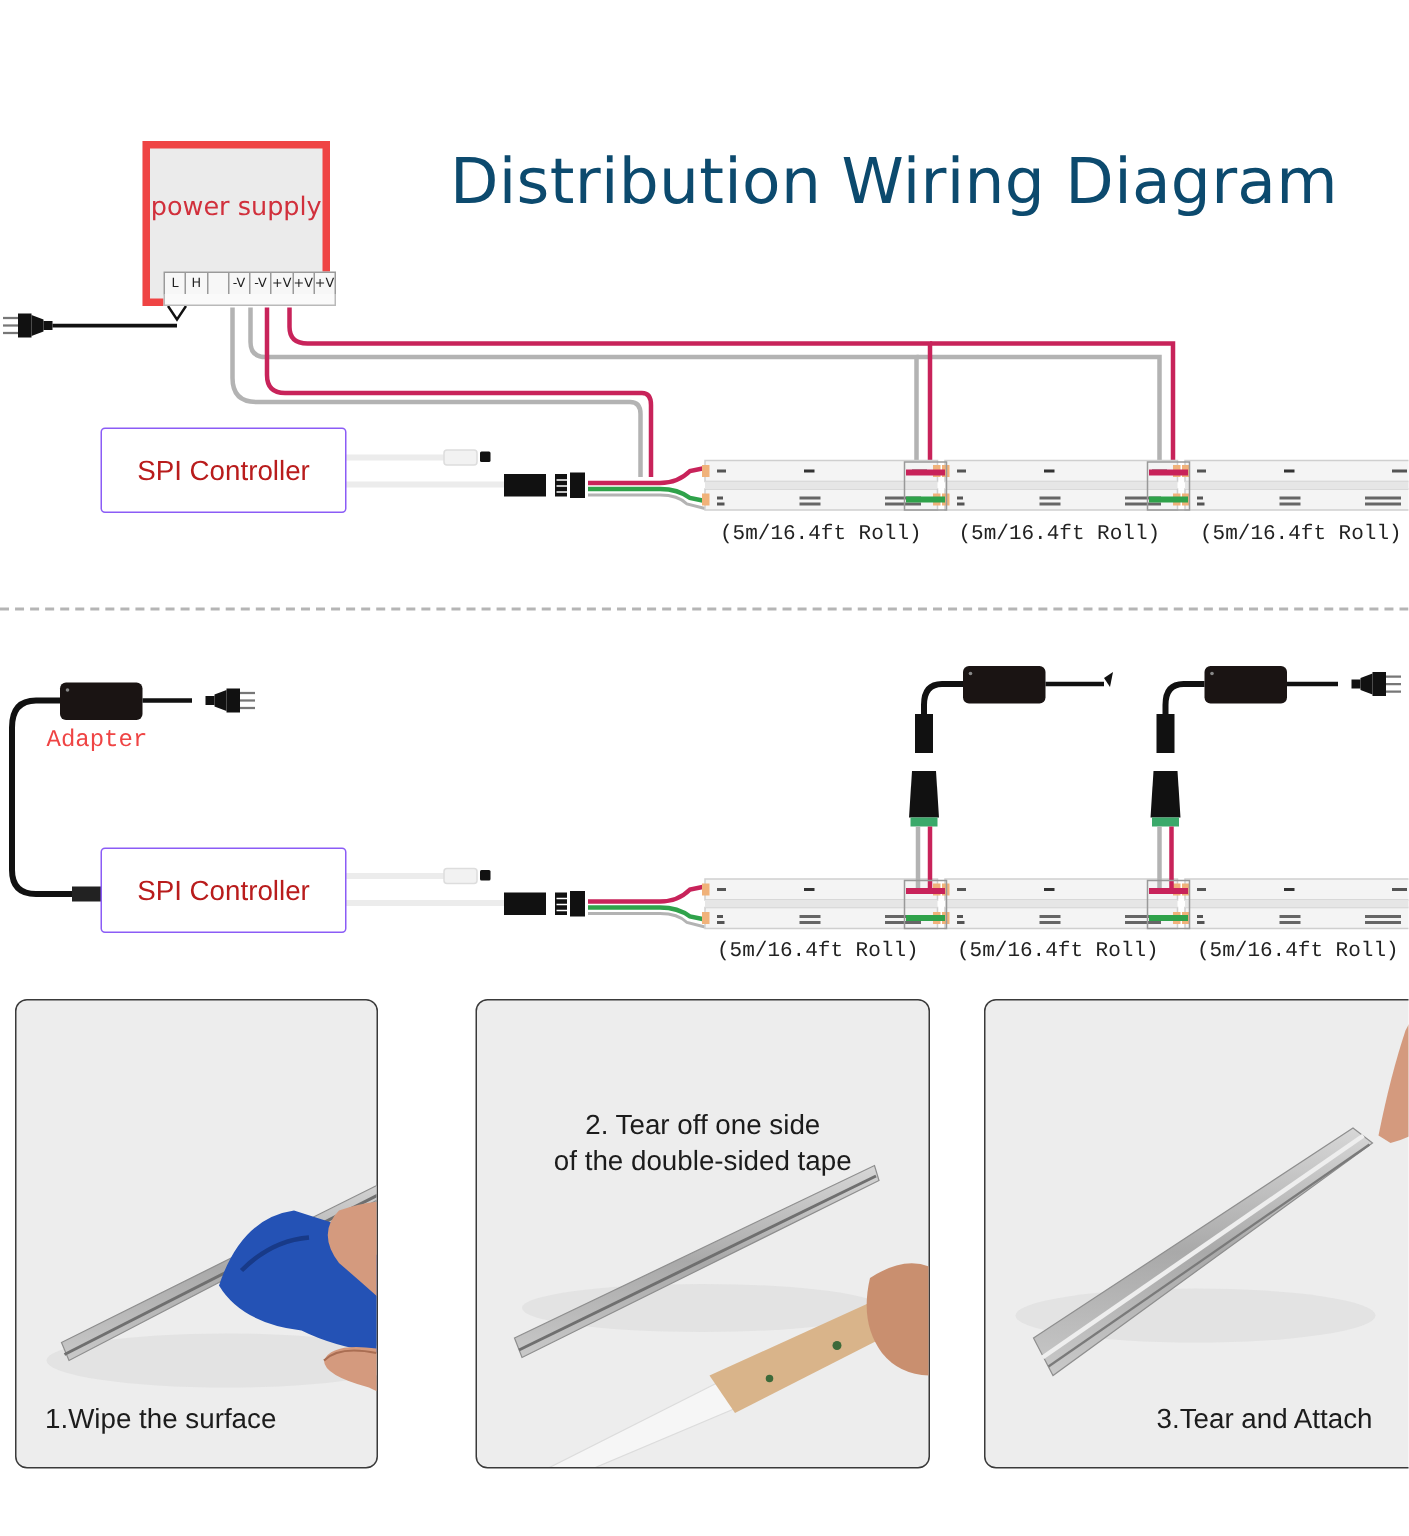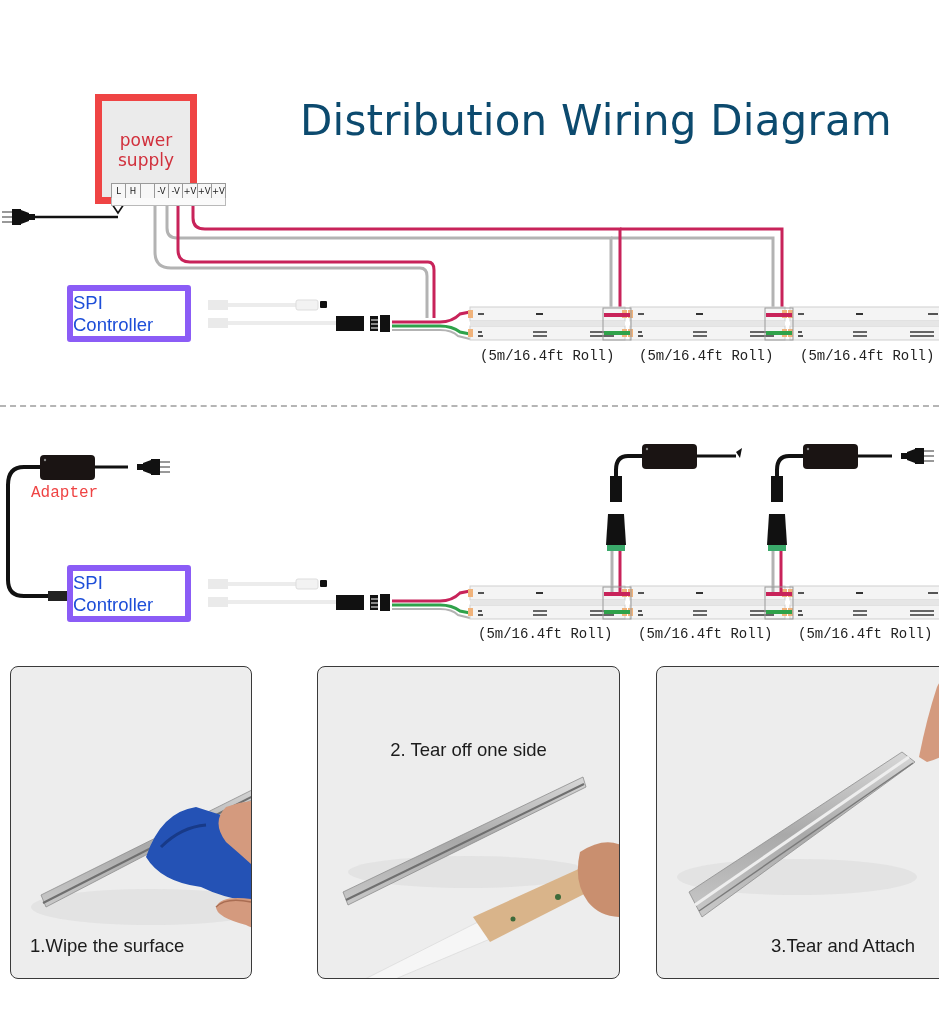--- a/index.html
+++ b/index.html
@@ -1,26 +1,26 @@
 <!DOCTYPE html>
 <html><head>
 <meta charset="utf-8">
 <style>
   html, body { margin: 0; padding: 0; background: #ffffff; }
   body { width: 939px; height: 1024px; position: relative; overflow: hidden; font-family: "DejaVu Sans", sans-serif; }
   .abs { position: absolute; }
   #wiring { position: absolute; left: 0; top: 0; width: 939px; height: 660px; }
   .title { left: 300px; top: 96px; font-size: 42px; color: #0c4a6e; font-family: "DejaVu Sans", sans-serif; letter-spacing: 0.2px; white-space: nowrap; }
-  .psu { left: 95px; top: 94px; width: 102px; height: 110px; background: #ebebeb; border: 7px solid #ef4444; box-sizing: border-box; }
+  .psu { left: 95px; top: 94px; width: 125px; height: 110px; background: #ebebeb; border: 5px solid #ef4444; box-sizing: border-box; }
   .psu-label { position: absolute; left: 0; width: 100%; top: 29px; text-align: center; color: #d1303c; font-size: 17px; font-family: "DejaVu Sans", sans-serif; }
   .psu-terms { position: absolute; left: 9px; top: 82px; width: 115px; height: 16px; display: flex; border: 1px solid #9a9a9a; background: #f7f7f7; box-sizing: border-box; }
   .psu-terms span { flex: 1; border-right: 1px solid #9a9a9a; font-size: 8.5px; text-align: center; line-height: 14px; color: #222; }
   .psu-terms span:last-child { border-right: none; }
   .psu-bar { position: absolute; left: 9px; top: 97px; width: 115px; height: 8px; border: 1px solid #b9b9b9; border-top: none; background: #fafafa; box-sizing: border-box; }
-  .ctrl { width: 124px; height: 57px; border: 6px solid #8b5cf6; border-radius: 3px; background: #fff; box-sizing: border-box; display: flex; align-items: center; justify-content: center; font-family: "Liberation Sans", sans-serif; font-size: 18.5px; color: #1d4ed8; }
+  .ctrl { width: 164px; height: 57px; border: 1px solid #8b5cf6; border-radius: 3px; background: #fff; box-sizing: border-box; display: flex; align-items: center; justify-content: center; font-family: "Liberation Sans", sans-serif; font-size: 18.5px; color: #b91c1c; }
   .roll { font-size: 14px; color: #222; font-family: Liberation Mono, monospace; white-space: nowrap; }
   .adapter-label { left: 31px; top: 484px; color: #ef4444; font-size: 16px; font-family: Liberation Mono, monospace; }
   .divider { left: 0; top: 405px; width: 939px; height: 0; border-top: 2px dashed #b5b5b5; }
   .panel { top: 666px; height: 313px; border: 1.5px solid #3a3a3a; border-radius: 8px; background: #ededed; box-sizing: border-box; overflow: hidden; }
   .panel svg { position: absolute; left: 0; top: 0; }
   .panel-cap { position: absolute; font-family: "Liberation Sans", sans-serif; font-size: 18.5px; color: #1c1c1c; white-space: nowrap; }
   .panel-cap.center { left: 0; width: 100%; text-align: center; line-height: 25px; margin-top: 30px; }
 </style>
 </head>
 <body>
@@ -245,20 +245,21 @@
     <ellipse cx="150" cy="205" rx="120" ry="16" fill="#dcdcdc" opacity="0.6"></ellipse>
     <path d="M25,225 L265,110 L268,120 L30,238 Z" fill="url(#alu1)" stroke="#8e8e8e" stroke-width="0.8"></path>
     <path d="M28,233 L266,117" stroke="#6f6f6f" stroke-width="2"></path>
     <path d="M45,313 L160,255 L172,272 L75,313 Z" fill="#f6f6f6" stroke="#dcdcdc" stroke-width="0.8"></path>
     <path d="M155,250 L265,200 L280,220 L172,275 Z" fill="#d9b48a"></path>
     <circle cx="240" cy="230" r="3" fill="#3d6a3a"></circle>
     <circle cx="195" cy="252" r="2.5" fill="#3d6a3a"></circle>
     <path d="M262,185 Q285,170 303,178 L303,250 Q282,250 270,235 Q255,215 262,185 Z" fill="#c98f6f"></path>
   </svg>
   <div class="panel-cap center" style="top:40px;">2. Tear off one side</div>
+  <div class="panel-cap center" style="top:64px;">of the double-sided tape</div>
 </div>
 
 <div class="abs panel" style="left:636px;width:303px;margin-left:20px;">
   <svg width="303" height="313">
     <ellipse cx="140" cy="210" rx="120" ry="18" fill="#dcdcdc" opacity="0.6"></ellipse>
     <path d="M32,225 L245,85 L258,95 L45,250 Z" fill="url(#alu1)" stroke="#8e8e8e" stroke-width="0.8"></path>
     <path d="M38,238 L252,90" stroke="#eeeeee" stroke-width="3"></path>
     <path d="M42,244 L256,96" stroke="#7a7a7a" stroke-width="1.5"></path>
     <path d="M262,90 Q270,50 280,20 Q290,0 303,0 L303,75 Q290,90 270,95 Z" fill="#d49a7e"></path>
   </svg>

